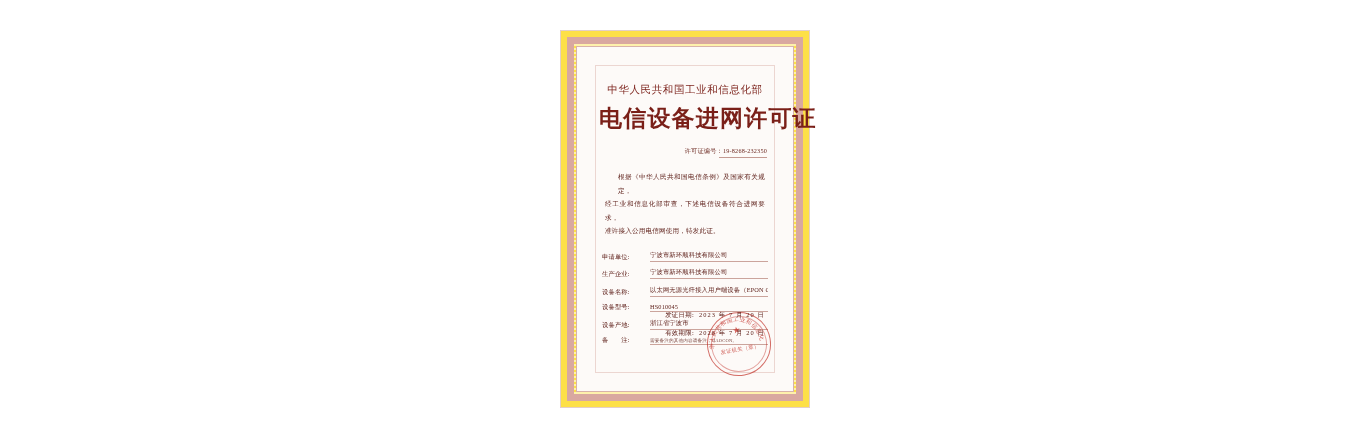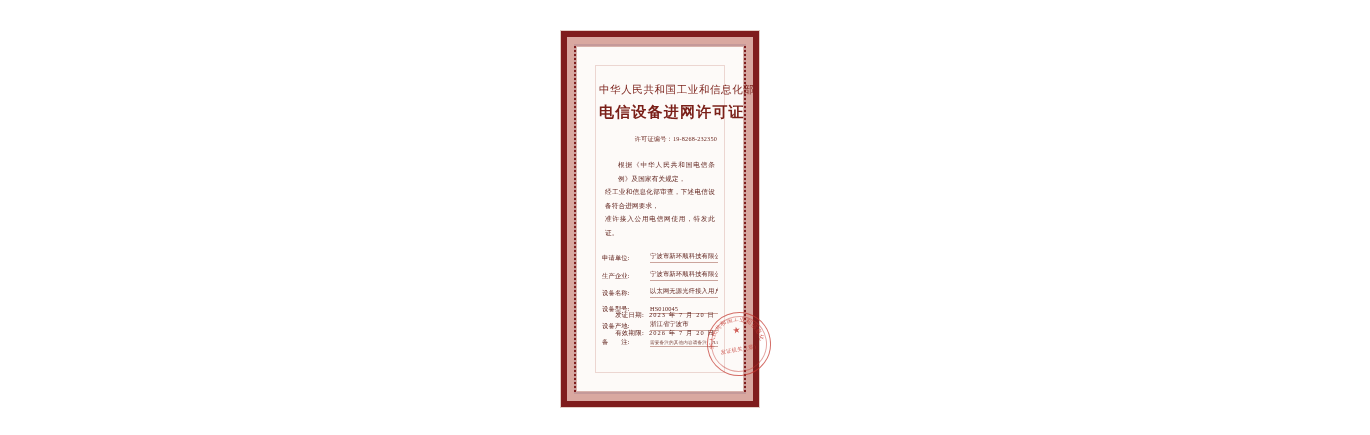--- a/index.html
+++ b/index.html
@@ -17,23 +17,23 @@
     position: relative;
     width: 1370px;
     height: 435px;
     background: #ffffff;
   }
   
   .certificate {
     position: absolute;
     left: 560px;
     top: 30px;
-    width: 200px;
+    width: 250px;
     height: 378px;
-    background: #7f1d1d;
+    background: #fde047;
     box-sizing: border-box;
     border: 1px solid #e4cfc7;
   }
   
   .frame-outer {
     position: absolute;
     left: 6px;
     top: 6px;
     right: 6px;
     bottom: 6px;
@@ -75,21 +75,21 @@
     text-align: center;
     font-size: 10.5px;
     letter-spacing: 0.6px;
     color: #7a1f18;
     margin-top: 14px;
     white-space: nowrap;
     font-family: "DejaVu Serif", "Liberation Serif", serif;
   }
   .cert-title {
     text-align: center;
-    font-size: 15px;
+    font-size: 23px;
     font-weight: bold;
     letter-spacing: 1.2px;
     color: #7a1f18;
     margin-top: 6px;
     white-space: nowrap;
     font-family: "DejaVu Serif", "Liberation Serif", serif;
   }
   .cert-no {
     text-align: right;
     font-size: 6.2px;

